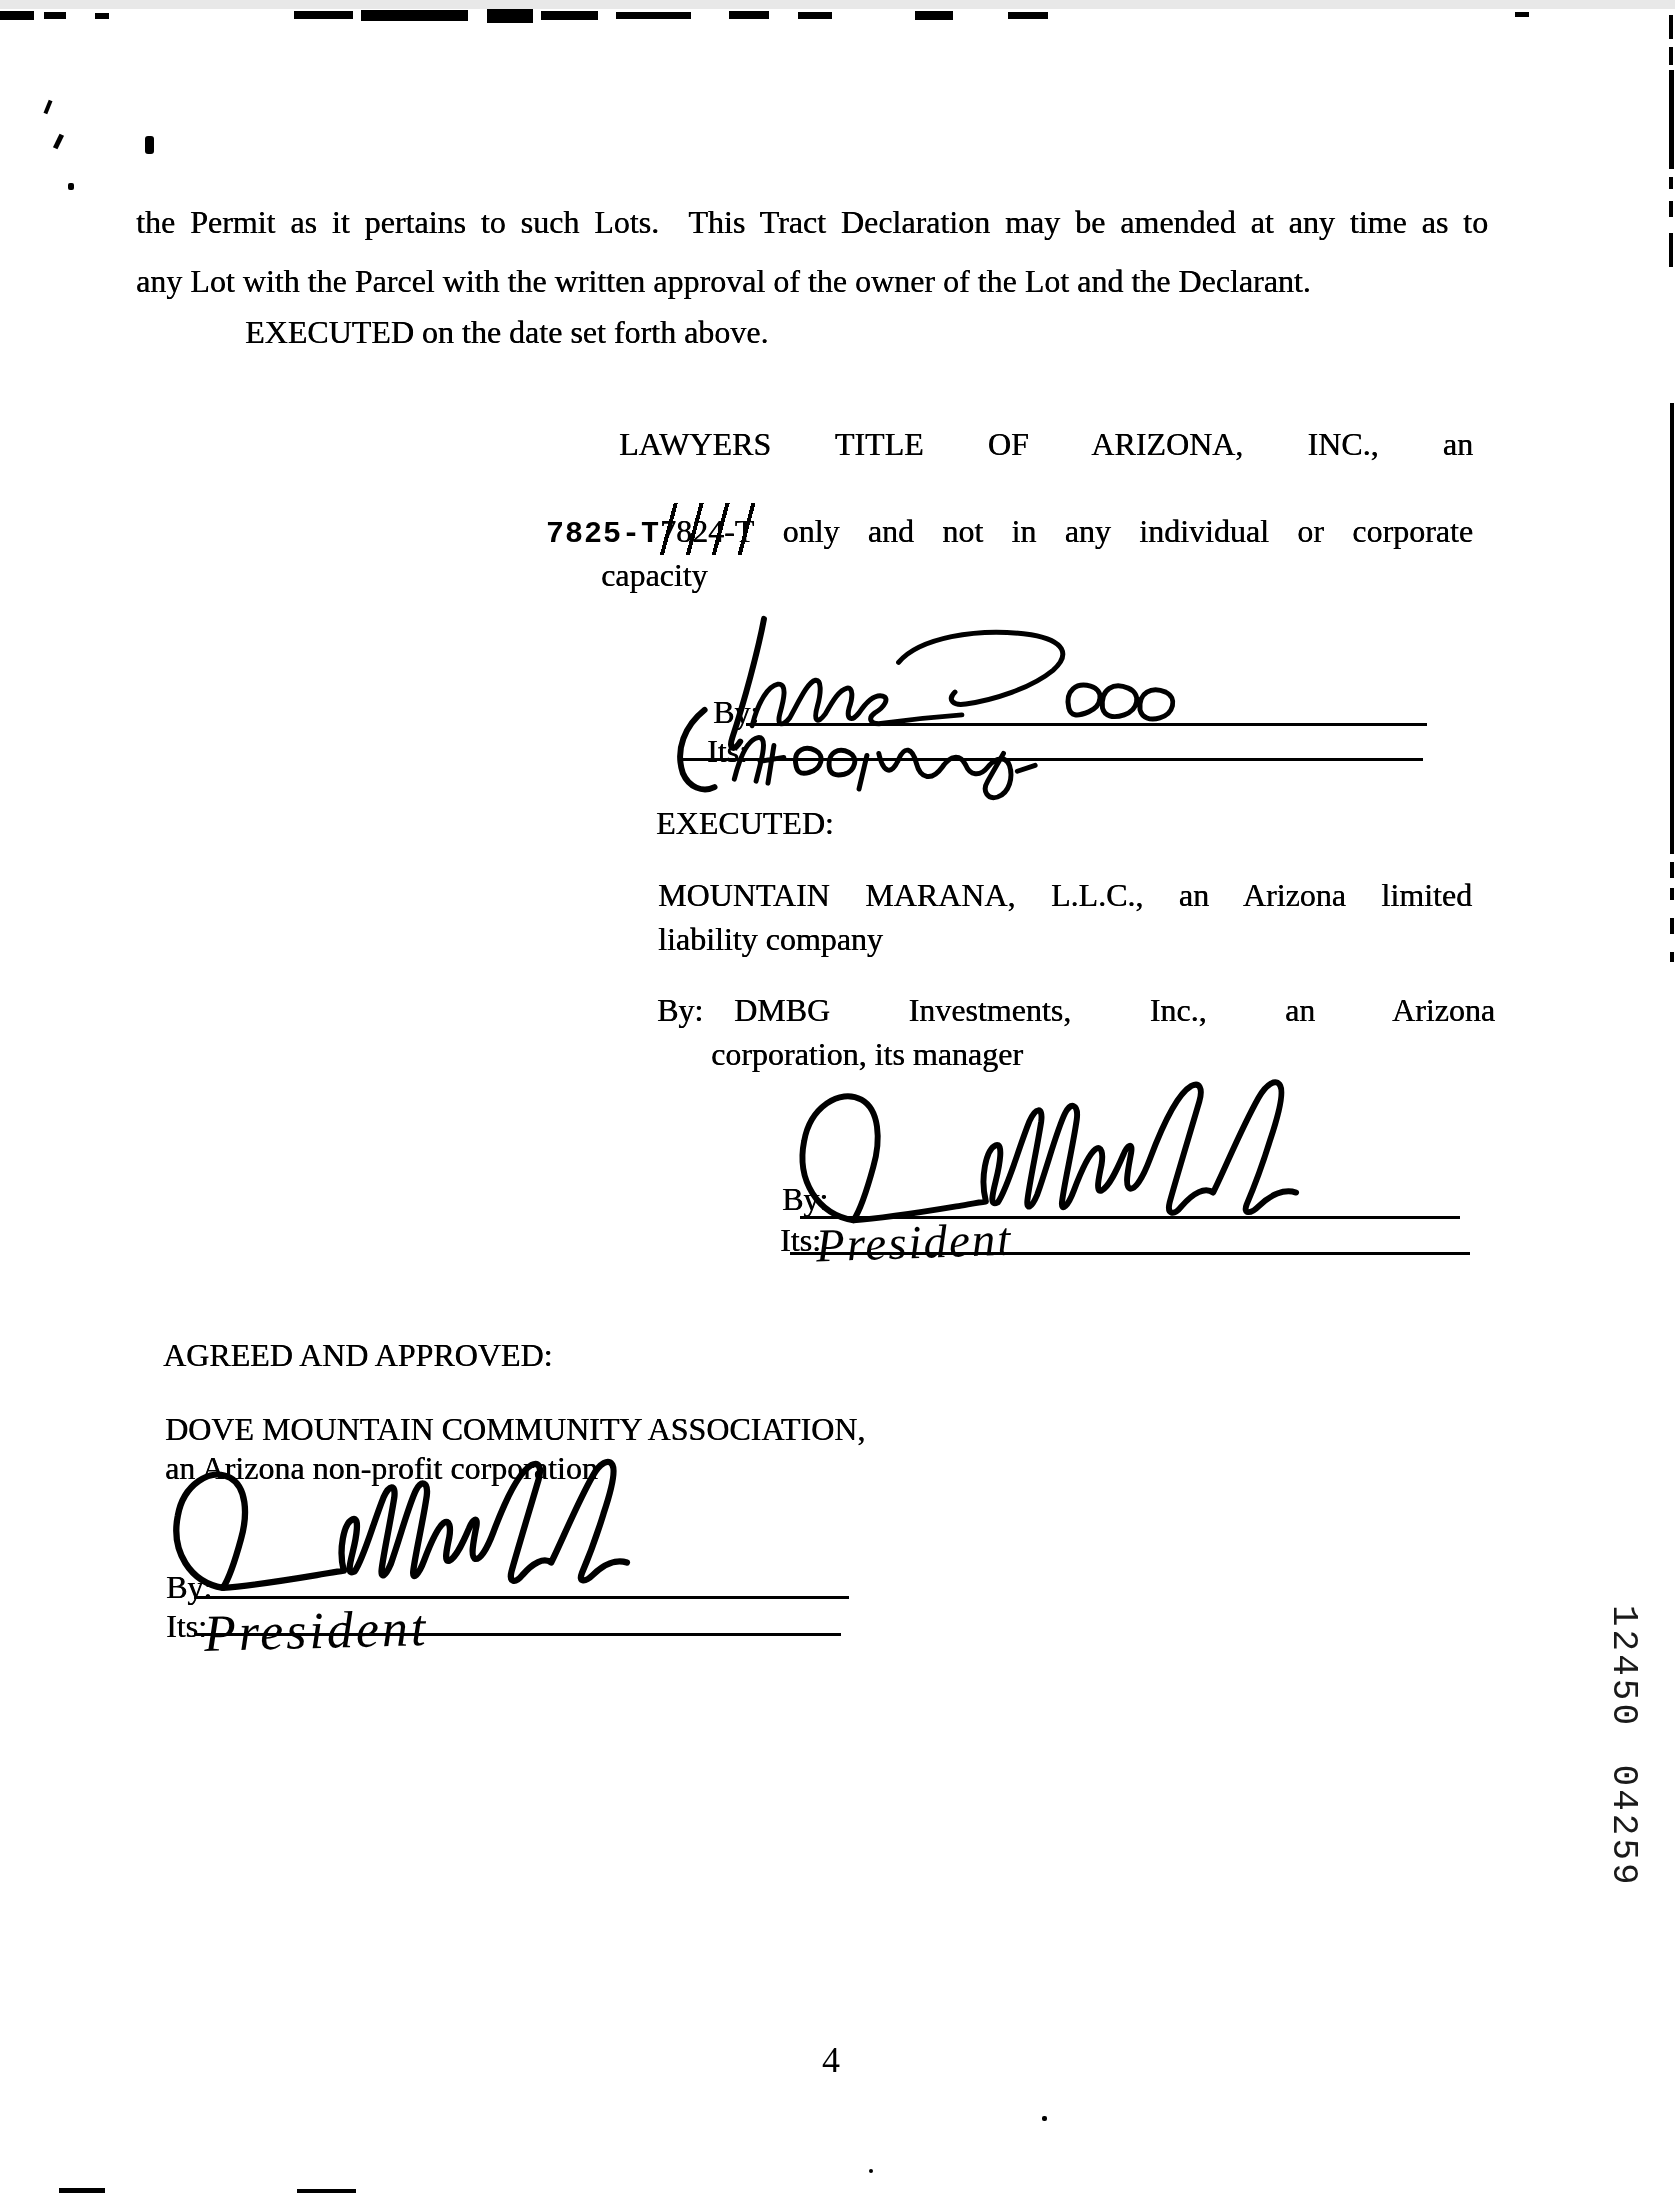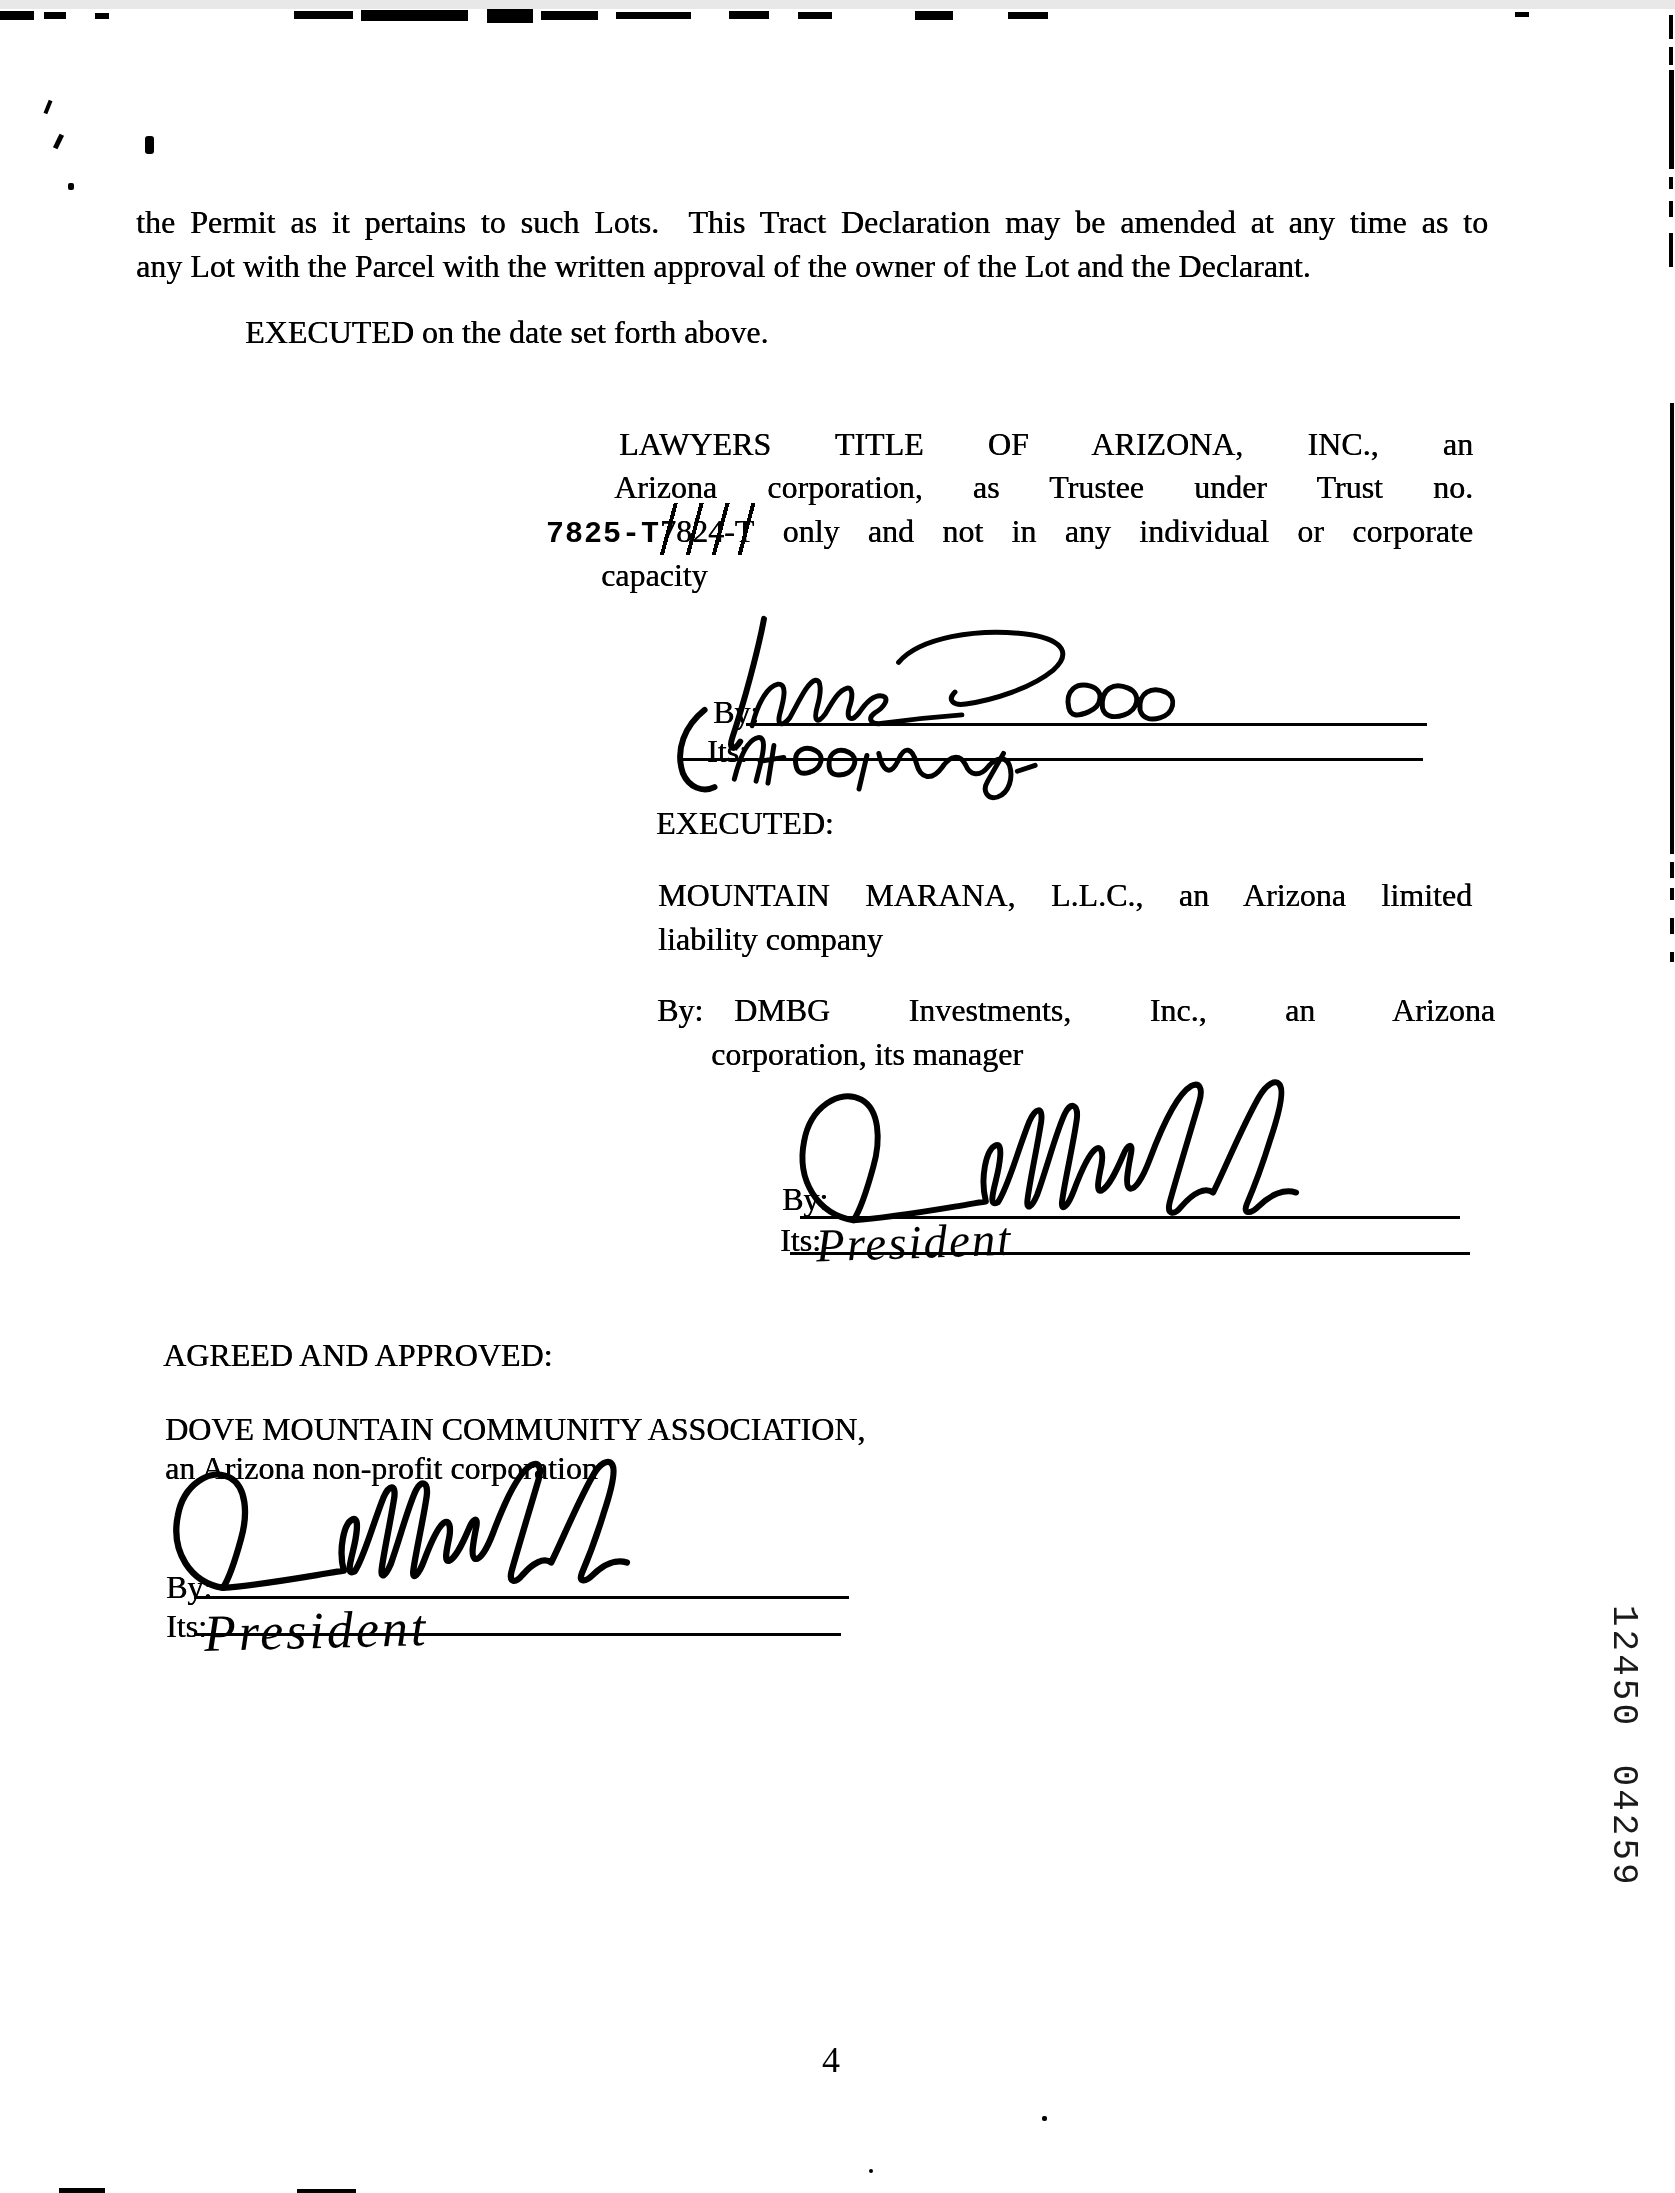--- a/index.html
+++ b/index.html
@@ -70,26 +70,25 @@
     <div class="artifact" style="left:1669px;top:192px;width:4px;height:16px"></div>
     <div class="artifact" style="left:1669px;top:224px;width:4px;height:34px"></div>
     <div class="artifact" style="left:1670px;top:394px;width:4px;height:451px"></div>
     <div class="artifact" style="left:1670px;top:853px;width:4px;height:16px"></div>
     <div class="artifact" style="left:1670px;top:879px;width:4px;height:12px"></div>
     <div class="artifact" style="left:1670px;top:909px;width:4px;height:16px"></div>
     <div class="artifact" style="left:1670px;top:943px;width:4px;height:10px"></div>
   </div>
 
   <div class="abs t just" style="left:136px;top:191px;width:1352px">the Permit as it pertains to such Lots.  This Tract Declaration may be amended at any time as to</div>
-  <div class="abs t" style="left:136px;top:235px;width:1386px">any Lot with the Parcel with the written approval of the owner of the Lot and the Declarant.</div>
+  <div class="abs t" style="left:136px;top:250px;width:1386px">any Lot with the Parcel with the written approval of the owner of the Lot and the Declarant.</div>
 
   <div class="abs t" style="left:245px;top:301px">EXECUTED on the date set forth above.</div>
 
   <div class="abs t just" style="left:619px;top:413px;width:854px">LAWYERS  TITLE  OF  ARIZONA,  INC.,  an</div>
-  <div class="abs t just" style="left:614px;top:456px;width:859px">Arizona corporation, as Trustee under Trust no.</div>
   <div class="abs t just" style="left:546px;top:500px;width:927px"><span class="mono">7825-T</span><span class="struck">7824-T</span><span> only and not in any individual or corporate</span></div>
   <div class="abs t" style="left:601px;top:544px">capacity</div>
 
   <svg class="sig" style="left:669px;top:590px" width="570" height="206" viewBox="0 0 576 208">
     <path stroke-width="6" d="M96,20 C90,52 76,104 64,140 C60,152 66,154 72,144"></path>
     <path stroke-width="5" d="M84,128 C90,104 100,88 110,86 C120,85 116,102 112,116 C109,127 114,130 122,120 C132,102 140,84 148,82 C154,81 154,94 150,108 C146,122 149,128 158,116 C166,102 172,92 180,90 C186,89 186,99 182,110 C179,121 184,125 192,115 C200,103 208,96 216,98 C223,100 218,109 208,115 C201,120 203,126 212,126 C240,122 268,119 296,117"></path>
     <path stroke-width="5" d="M232,64 C252,40 310,28 366,36 C400,42 406,56 388,72 C366,90 328,102 300,106 C287,108 281,102 289,94"></path>
     <path stroke-width="5" d="M404,110 C400,92 412,84 426,88 C440,92 438,108 424,114 C412,119 406,118 404,110 M438,110 C436,90 450,84 464,90 C478,96 474,112 460,117 C448,121 440,118 438,110 M476,112 C474,94 488,88 502,94 C514,100 510,116 496,120 C486,123 478,120 476,112"></path>
     <path stroke-width="6" d="M36,112 C16,128 6,152 14,176 C20,190 34,196 46,190"></path>
     <path stroke-width="5" d="M66,182 C72,158 80,142 90,140 C98,139 96,152 92,168 L88,184 M106,148 L100,186 M92,164 L116,160 M128,166 C126,152 138,148 148,153 C158,158 154,172 142,175 C132,178 129,174 128,166 M162,170 C160,154 172,150 182,155 C192,160 188,174 177,177 C168,179 163,177 162,170 M200,158 L192,192 M212,156 C216,174 224,180 232,162 C238,148 246,150 250,166 C254,182 266,184 276,170 C284,158 294,156 300,168 C304,178 314,180 322,170 C330,160 340,158 344,168 C348,180 344,196 332,200 C322,203 316,194 322,184 L338,156 M352,174 L370,168"></path>

